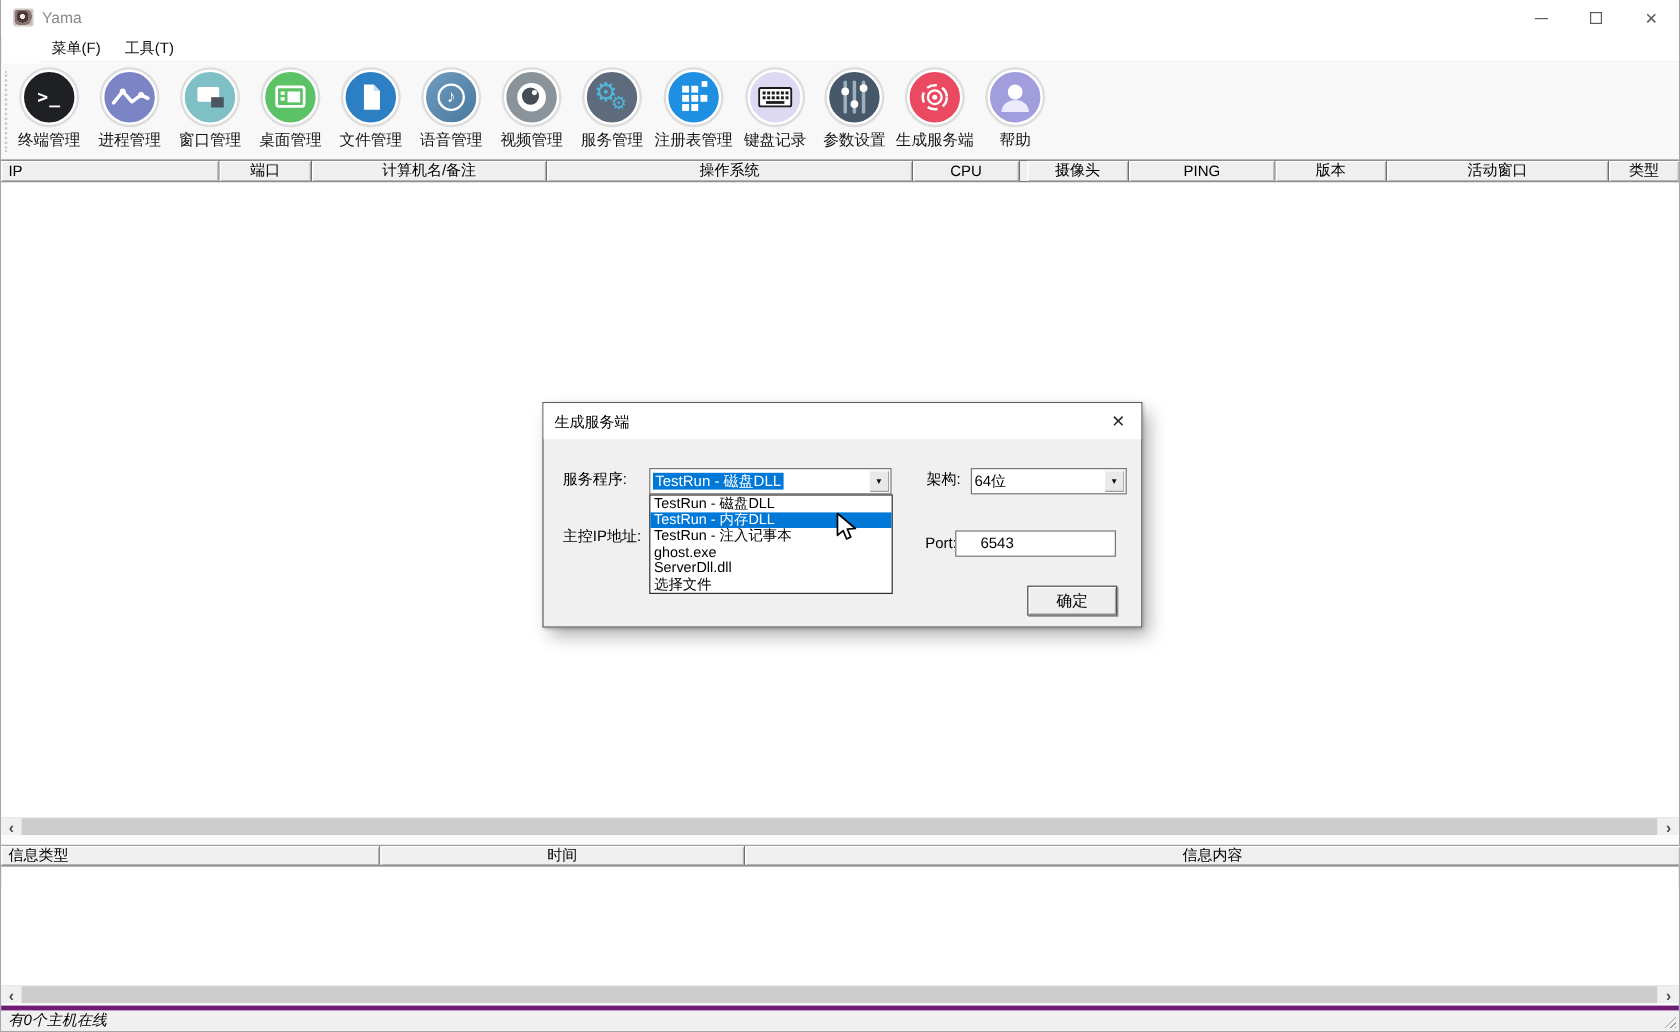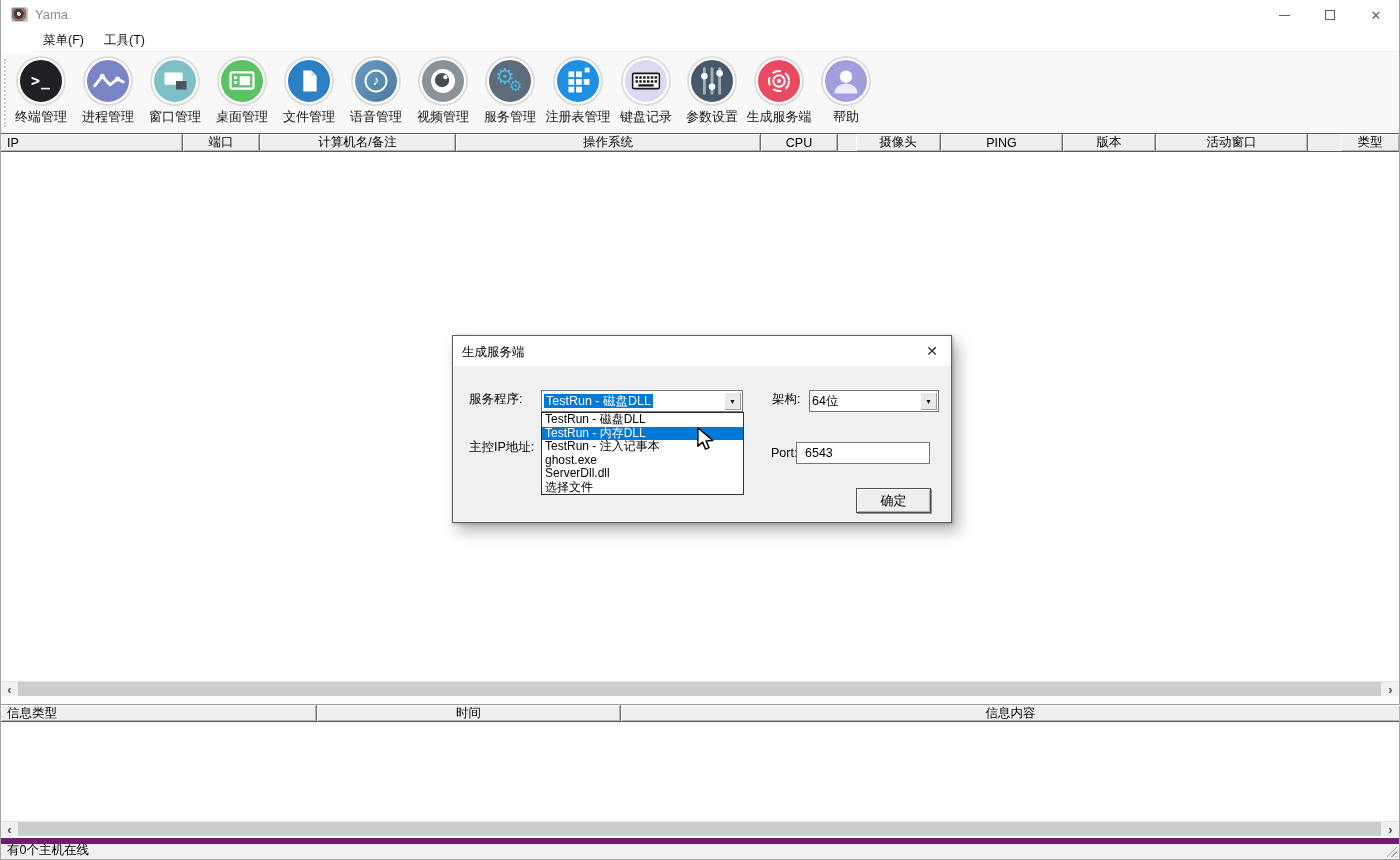--- a/index.html
+++ b/index.html
@@ -59,21 +59,21 @@
   
   .splitter { position:absolute; left:1px; right:1px; top:696px; height:9px; background:#fbfbfb; border-bottom:1px solid #9d9d9d; }
   .log-header { position:absolute; left:1px; top:705px; right:1px; height:17px; background:#efefef;
                 border-bottom:1px solid #5a5a5a; }
   .log-row { position:absolute; left:1px; top:723px; right:1px; height:17px; background:#fff; }
   .lcell { position:absolute; top:0; bottom:0; font-size:12.5px; color:#000; display:flex; align-items:center; justify-content:center; }
   .lcell.left { justify-content:flex-start; padding-left:6px; }
 
   
   .statusbar { position:absolute; left:1px; right:1px; top:838px; height:21px; background:#f0f0f0;
-               border-top:6px solid #701a75; display:flex; align-items:flex-end; padding-left:6px; }
+               border-top:4px solid #701a75; display:flex; align-items:flex-start; padding-left:6px;font-style:italic; }
   .status-text { font-size:12.5px; color:#000; }
   .resize-grip { position:absolute; right:2px; bottom:2px; width:13px; height:13px;
                  background: repeating-linear-gradient(135deg, transparent 0 2px, #a3a3a3 2px 3px);
                  clip-path: polygon(100% 0, 100% 100%, 0 100%); }
 
   
   .dialog { position:absolute; left:452px; top:335px; width:500px; height:188px; background:#f0f0f0;
             border:1px solid #5f5f5f; box-shadow: 6px 8px 14px rgba(0,0,0,.30), 1px 1px 3px rgba(0,0,0,.25); z-index:3; }
   .dlg-title { position:absolute; left:0; top:0; right:0; height:30px; background:#ffffff; }
   .dlg-title-text { position:absolute; left:9px; top:8px; font-size:12.5px; color:#000; }
@@ -82,21 +82,21 @@
   .dlg-label { position:absolute; font-size:12.5px; color:#000; height:22px; line-height:22px; }
   .combo { position:absolute; height:22px; background:#fff; border:1px solid #767676; }
   .combo-text { position:absolute; left:2px; top:2px; bottom:2px; right:20px; font-size:12.5px; line-height:16px; white-space:nowrap; overflow:hidden; }
   .combo-text .sel { background:#0078d7; color:#fff; padding:0 2px; }
   .combo-btn { position:absolute; right:1px; top:1px; bottom:1px; width:17px; background:#e9e9e9;
                box-shadow: inset 1px 1px 0 #fdfdfd, inset -1px -1px 0 #9e9e9e;
                display:flex; align-items:center; justify-content:center; font-size:7px; color:#101010; }
   .droplist { position:absolute; left:88px; top:76px; width:203px; background:#fff; border:1px solid #2e2e2e; z-index:5; }
   .ditem { height:13.5px; line-height:13px; font-size:12px; padding-left:3px; color:#000; white-space:nowrap; overflow:hidden; }
   .ditem.hl { background:#0078d7; color:#fff; }
-  .txt { position:absolute; height:22px; background:#fff; border:1px solid #767676; font-size:12.5px; padding-left:8px;
+  .txt { position:absolute; height:22px; background:#fff; border:1px solid #767676; font-size:12.5px; padding-left:20px;
          font-family:"Liberation Sans","DejaVu Sans",sans-serif; color:#000; outline:none; }
   .okbtn { position:absolute; left:403px; top:152px; width:75px; height:25px; background:#eeeeee;
            border:1px solid #4e4e4e; box-shadow: inset 1px 1px 0 #ffffff, inset -1px -1px 0 #aeaeae, 1px 1px 0 #8f8f8f;
            font-size:13px; color:#000; display:flex; align-items:center; justify-content:center; }
   .cursor { position:absolute; left:243px; top:91px; z-index:6; }
 </style>
 </head>
 <body>
 
 <div class="win">
@@ -282,25 +282,25 @@
       </div>
       <div class="tool-label">帮助</div>
     </div>
   </div>
 
   <div class="host-header">
     <div class="hcell left" style="left:0;width:182px">IP</div>
     <div class="hcell" style="left:182px;width:77px">端口</div>
     <div class="hcell" style="left:259px;width:196px">计算机名/备注</div>
     <div class="hcell" style="left:455px;width:305px">操作系统</div>
-    <div class="hcell" style="left:760px;width:77px">CPU</div>
+    <div class="hcell" style="left:760px;width:89px">CPU</div>
     <div class="hcell" style="left:855px;width:85px">摄像头</div>
     <div class="hcell" style="left:940px;width:122px">PING</div>
     <div class="hcell" style="left:1062px;width:93px">版本</div>
-    <div class="hcell" style="left:1155px;width:152px">活动窗口</div>
+    <div class="hcell" style="left:1155px;width:185px">活动窗口</div>
     <div class="hcell last" style="left:1340px;width:58px">类型</div>
   </div>
 
   <div style="position:absolute;left:1px;right:1px;top:152px;height:529px;background:#fff"></div>
 
   <div class="hscroll" style="top:681px">
     <div class="sb-arrow l">‹</div>
     <div class="sb-thumb"></div>
     <div class="sb-arrow r">›</div>
   </div>

